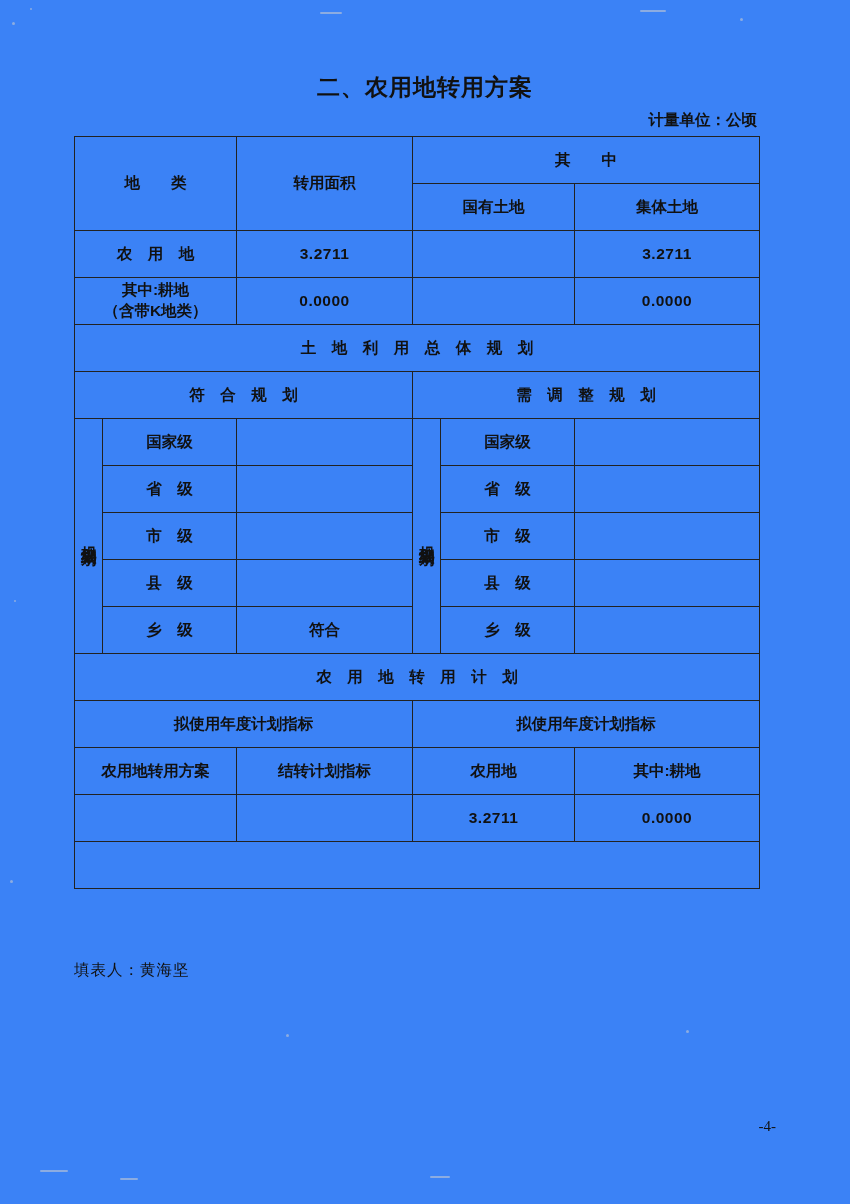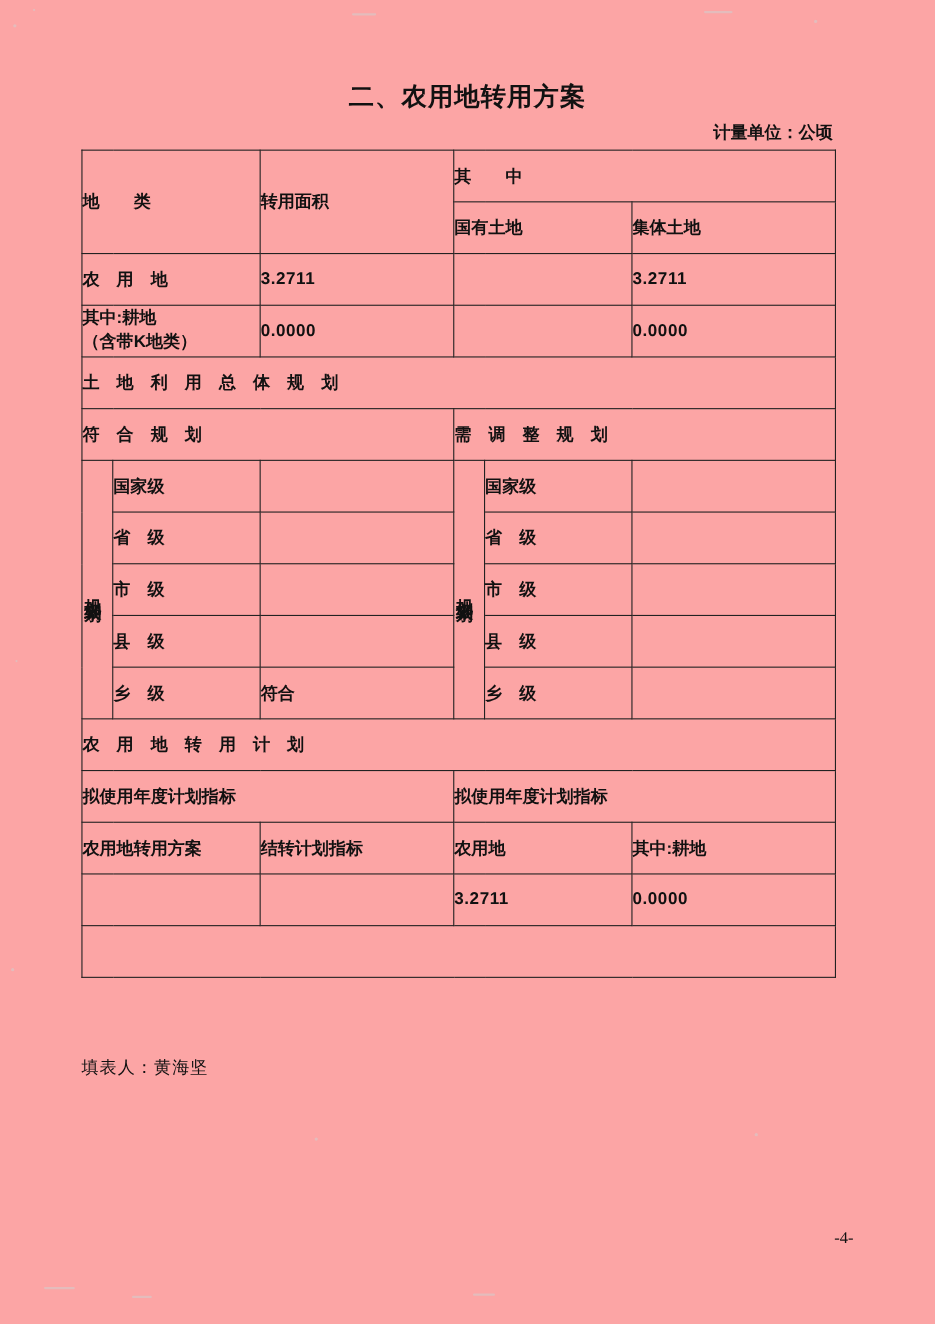--- a/index.html
+++ b/index.html
@@ -13,21 +13,21 @@
     position: relative;
     font-family: "Liberation Serif", "DejaVu Serif", serif;
     color: #111;
     overflow: hidden;
   }
   .page {
     position: absolute;
     left: 0; top: 0;
     width: 850px;
     height: 1204px;
-    background: #fca5a5;
+    background: #3b82f6;
   }
   
   .speckle {
     position: absolute;
     background: #cfcfcf;
     border-radius: 50%;
     opacity: .55;
   }
 
   .doc-title {
@@ -53,21 +53,21 @@
   table.main {
     position: absolute;
     left: 74px;
     top: 136px;
     width: 685px;
     border-collapse: collapse;
     table-layout: fixed;
   }
   table.main td {
     border: 1px solid #222;
-    text-align: left;
+    text-align: center;
     vertical-align: middle;
     font-size: 15.5px;
     font-family: "Liberation Sans", "DejaVu Sans", sans-serif;
     padding: 0;
     height: 46px;
     margin-top: 40px;
   }
   .b { font-weight: bold; }
   .num {
     font-family: "Liberation Serif", "DejaVu Serif", serif;

